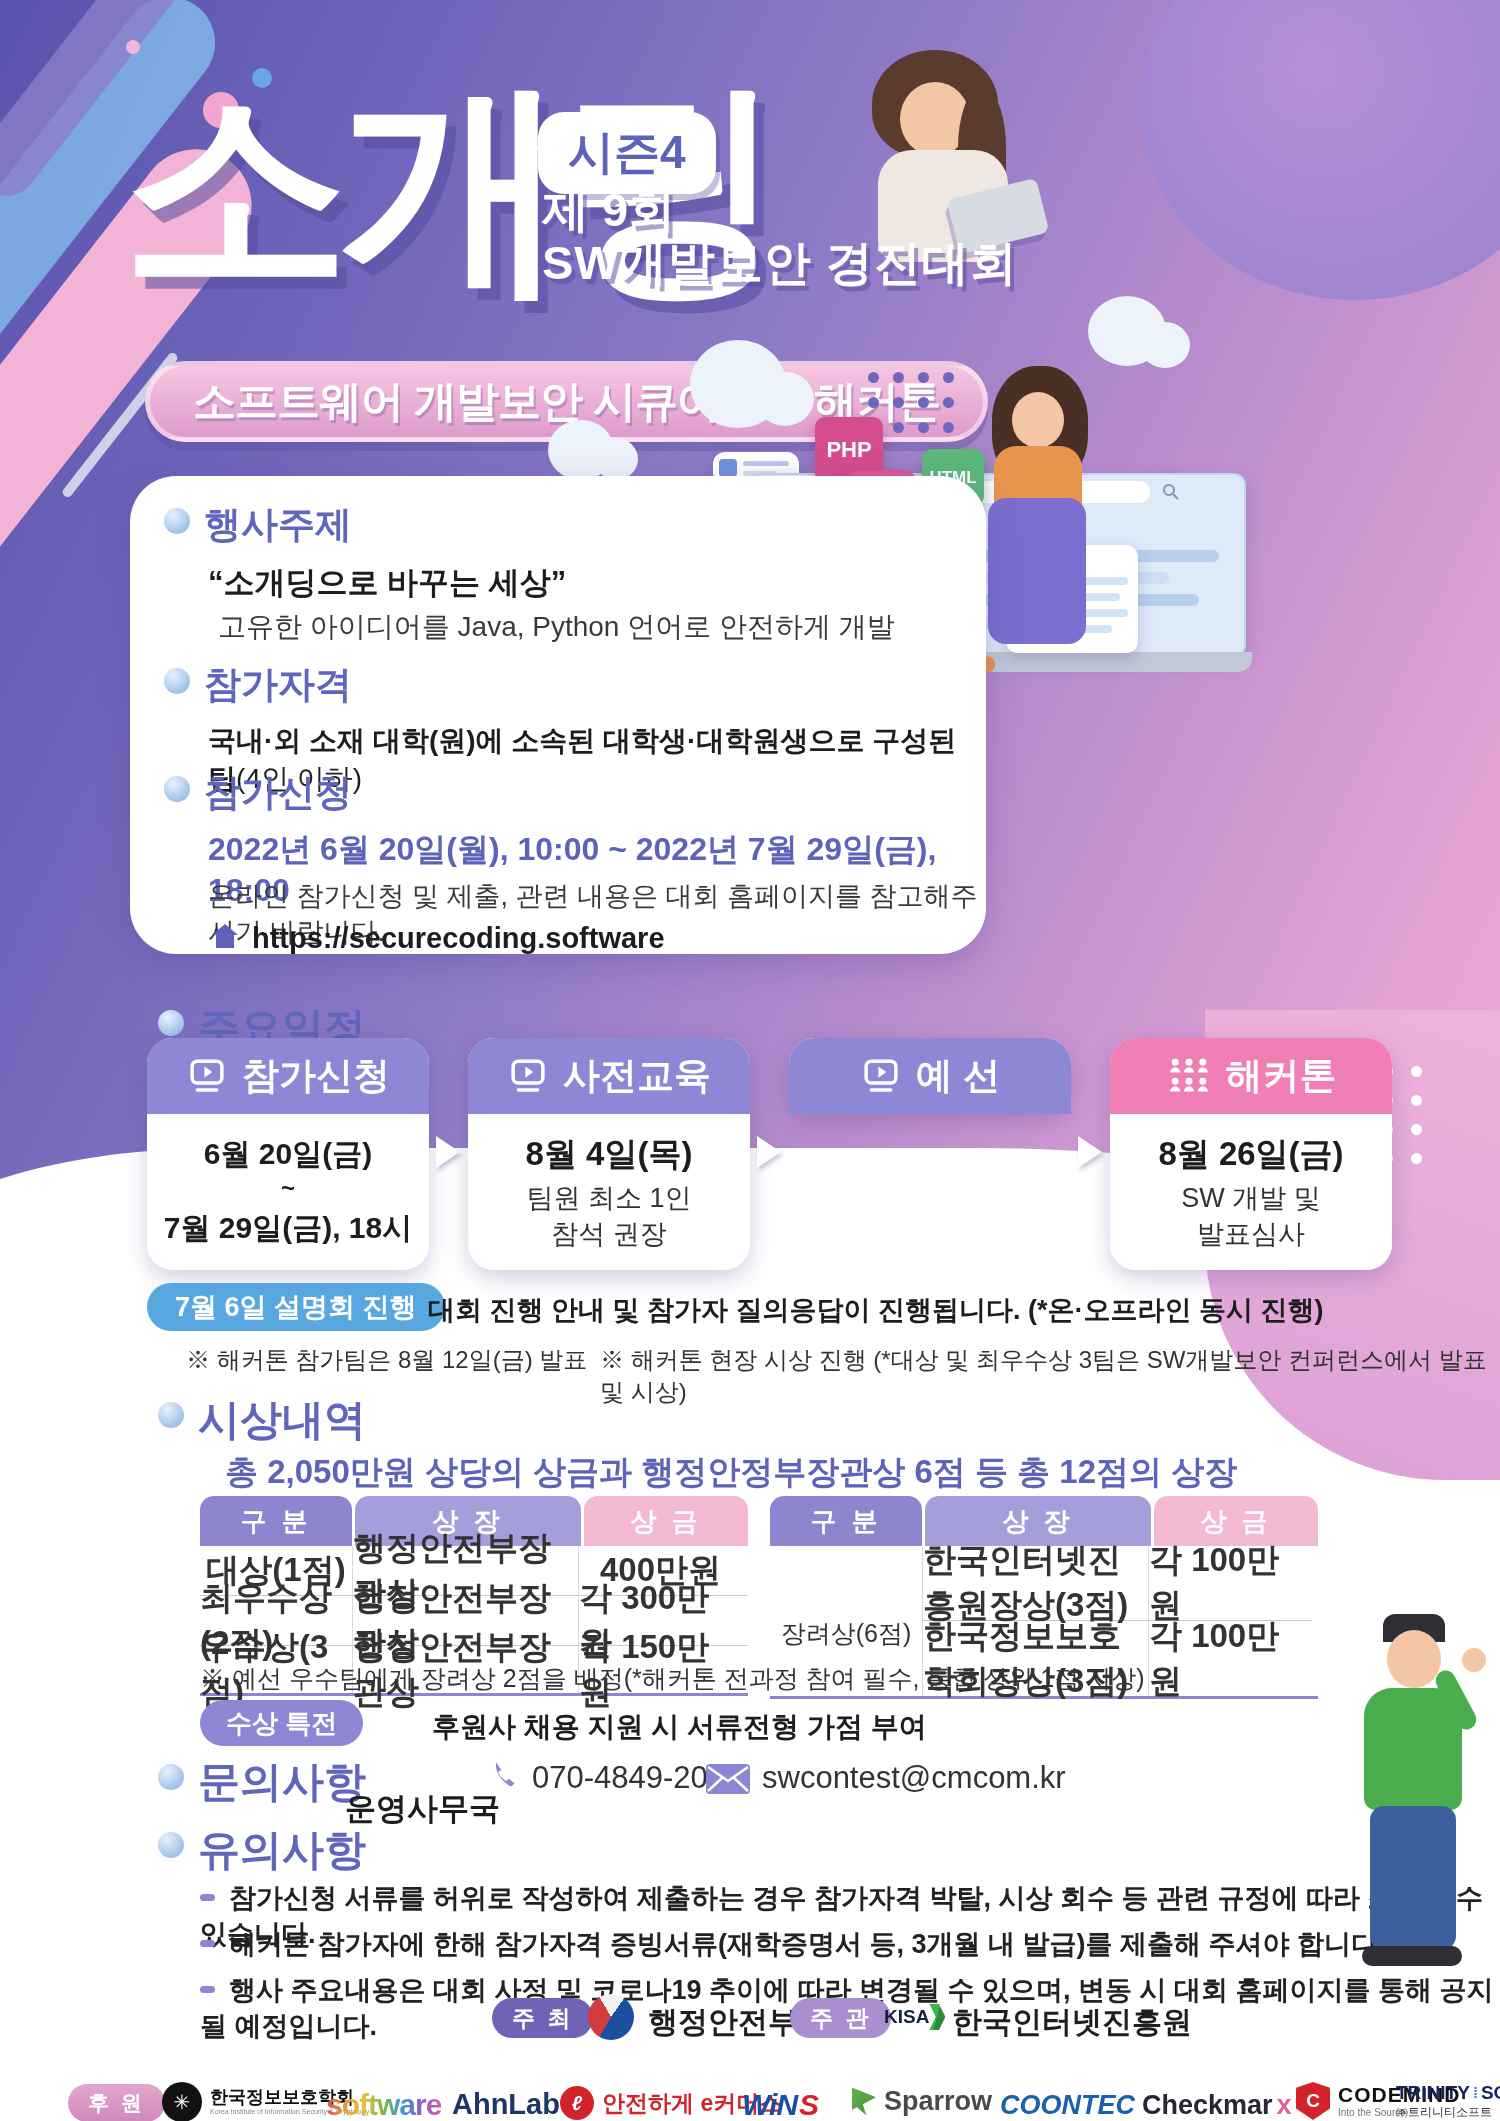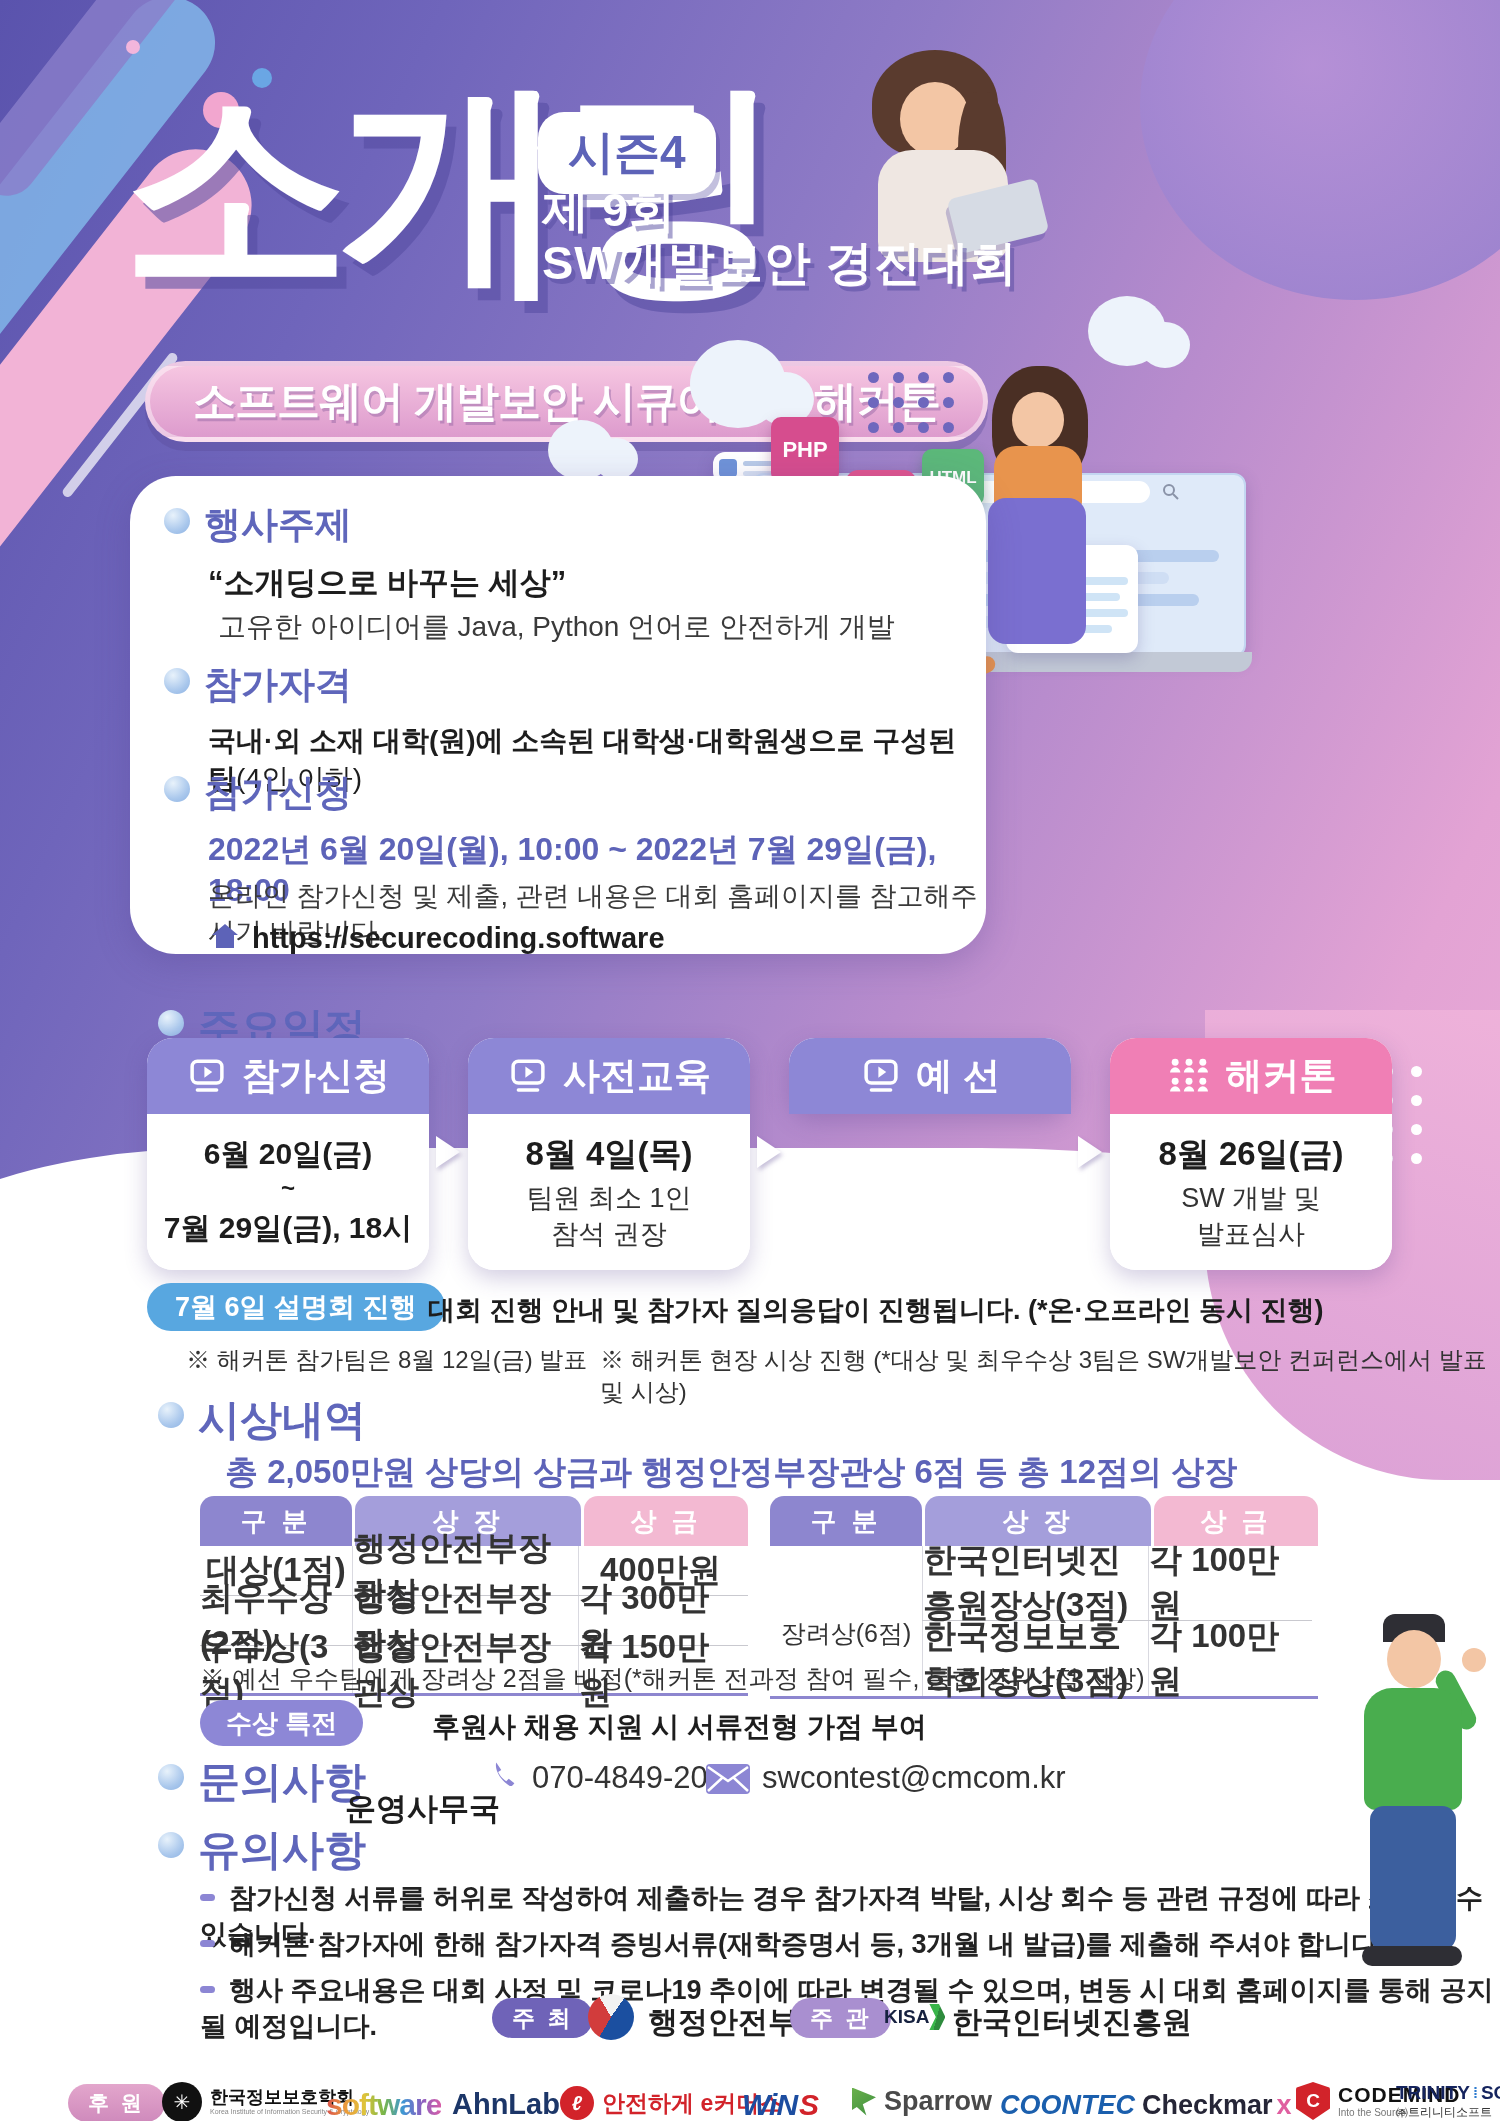--- a/index.html
+++ b/index.html
@@ -166,21 +166,21 @@
       <div class="gear" style="left:14px;top:16px;width:44px;height:44px;background:repeating-conic-gradient(#8fa7dd 0 22deg,transparent 22deg 45deg);"></div>
       <div class="gear" style="left:66px;top:44px;width:56px;height:56px;background:repeating-conic-gradient(#c2d0ee 0 22deg,transparent 22deg 45deg);"></div>
     </div>
     <div class="bar" style="left:175px;top:75px;width:290px;height:12px;background:#b9cfee;"></div>
     <div class="bar" style="left:175px;top:97px;width:240px;height:12px;background:#cfdef4;"></div>
     <div class="bar" style="left:175px;top:119px;width:270px;height:12px;background:#b9cfee;"></div>
     <div class="bar" style="left:175px;top:141px;width:200px;height:12px;background:#cfdef4;"></div>
   </div>
   <div class="abs" style="left:868px;top:652px;width:384px;height:20px;background:#c2c9d6;border-radius:0 0 14px 14px;"></div>
 
-  <div class="abs" style="left:771px;top:417px;width:68px;height:66px;background:#d64d8e;border-radius:10px;display:flex;align-items:center;justify-content:center;color:#fff;font-weight:800;font-size:22px;box-shadow:0 6px 14px rgba(120,50,100,.35);">PHP</div>
+  <div class="abs" style="left:815px;top:417px;width:68px;height:66px;background:#d64d8e;border-radius:10px;display:flex;align-items:center;justify-content:center;color:#fff;font-weight:800;font-size:22px;box-shadow:0 6px 14px rgba(120,50,100,.35);">PHP</div>
   <div class="abs" style="left:922px;top:449px;width:62px;height:57px;background:#5cb87a;border-radius:10px;display:flex;align-items:center;justify-content:center;color:#fff;font-weight:800;font-size:17px;box-shadow:0 6px 14px rgba(40,100,70,.35);">HTML</div>
   <div class="abs" style="left:846px;top:470px;width:70px;height:86px;background:#e0558f;border-radius:12px;display:flex;align-items:center;justify-content:center;color:#fff;font-weight:800;font-size:22px;box-shadow:0 8px 16px rgba(120,50,100,.4);">{...}</div>
   <div class="abs" style="left:833px;top:598px;width:50px;height:46px;background:#3d4a66;border-radius:8px;display:flex;align-items:center;justify-content:center;color:#fff;font-weight:800;font-size:17px;">CSS</div>
 
   <div class="win" style="left:728px;top:538px;width:166px;height:126px;">
     <div class="win-dots">
         <i style="background:#e8a13f;"></i>
         <i style="background:#e6c94b;"></i>
         <i style="background:#6cb86f;"></i>
       </div>

